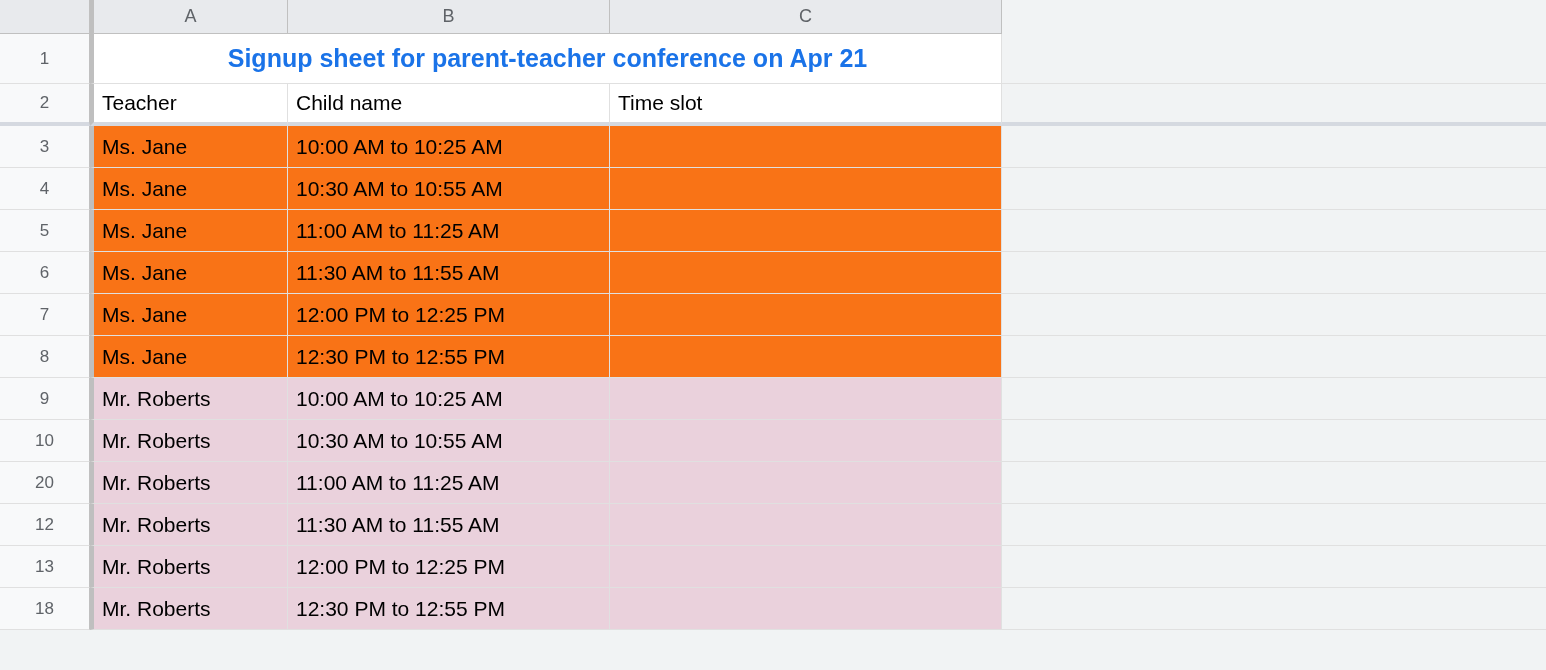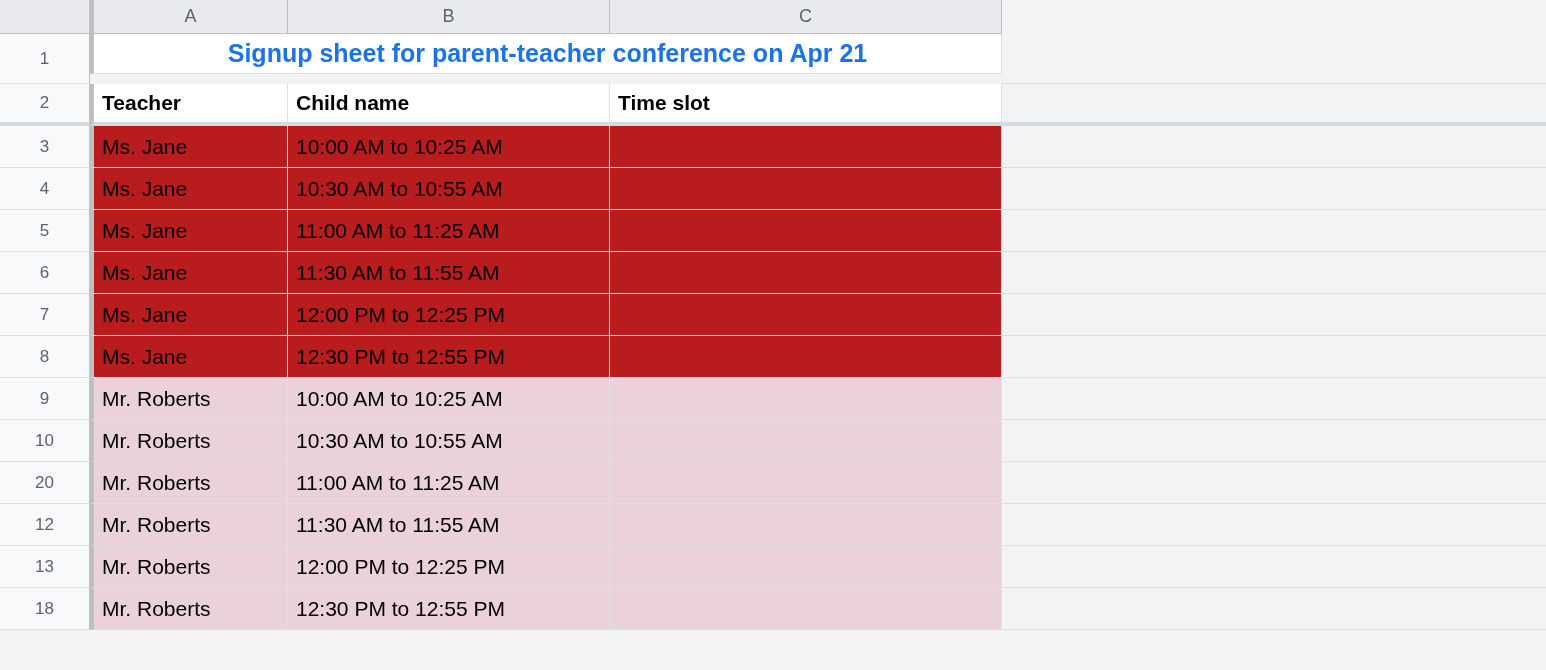--- a/index.html
+++ b/index.html
@@ -56,34 +56,33 @@
       border-bottom: 1px solid #e0e0e0;
       height: 42px;
       display: flex;
       align-items: center;
       padding: 0 8px;
       font-size: 21px;
       color: #000;
     }
     .cell.with-freeze {
       border-bottom: 4px solid #d5d9e0;
-      font-weight: bold;
     }
     .cell.yellow {
-      background: #b91c1c;
+      background: #f97316;
     }
     .cell.pink {
       background: #ead1dc;
     }
     .title-cell {
       grid-column: 2 / 5;
       background: #fff;
       border-right: 1px solid #e0e0e0;
       border-bottom: 1px solid #e0e0e0;
-      height: 40px;
+      height: 50px;
       display: flex;
       align-items: center;
       justify-content: center;
       color: #1a73e8;
       font-size: 25px;
       font-weight: bold;
     }
     .empty-right {
       background: #f1f3f4;
       border-bottom: 1px solid #e0e0e0;

